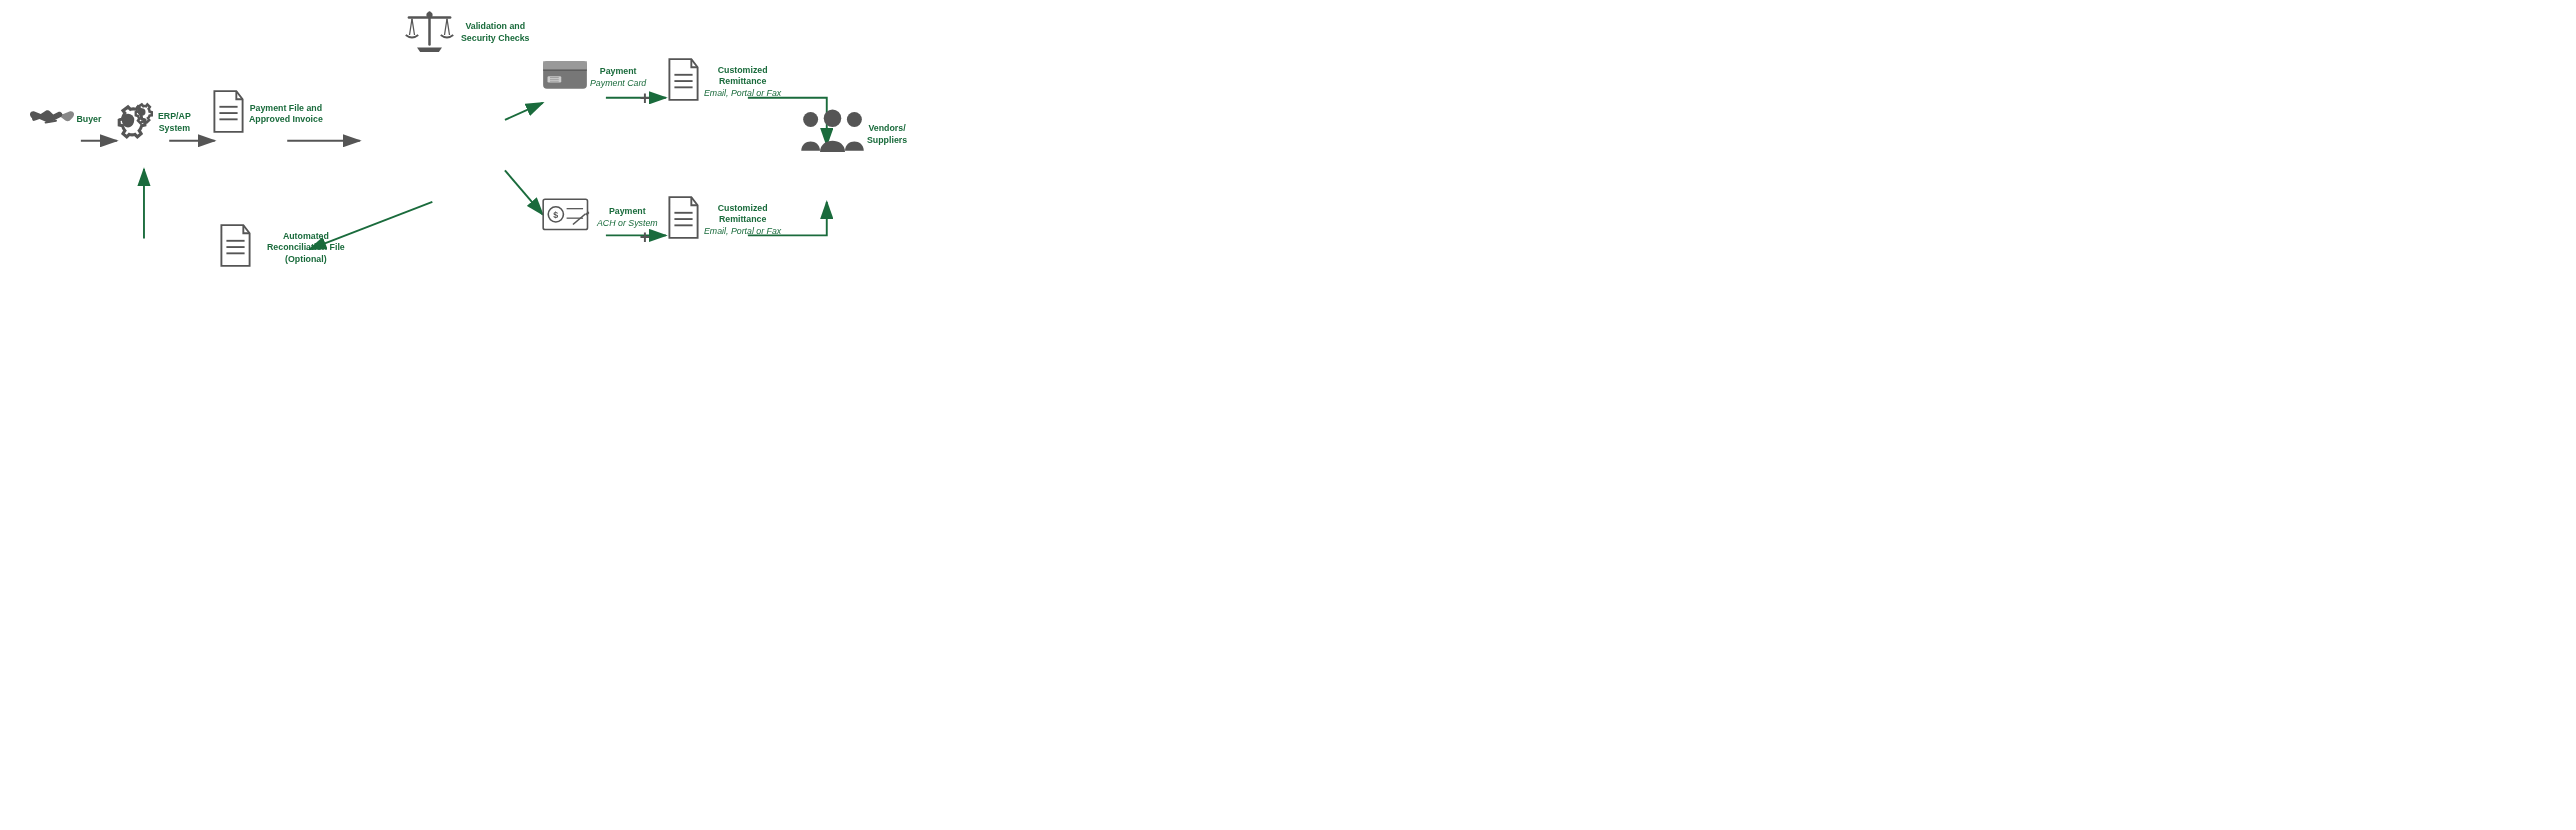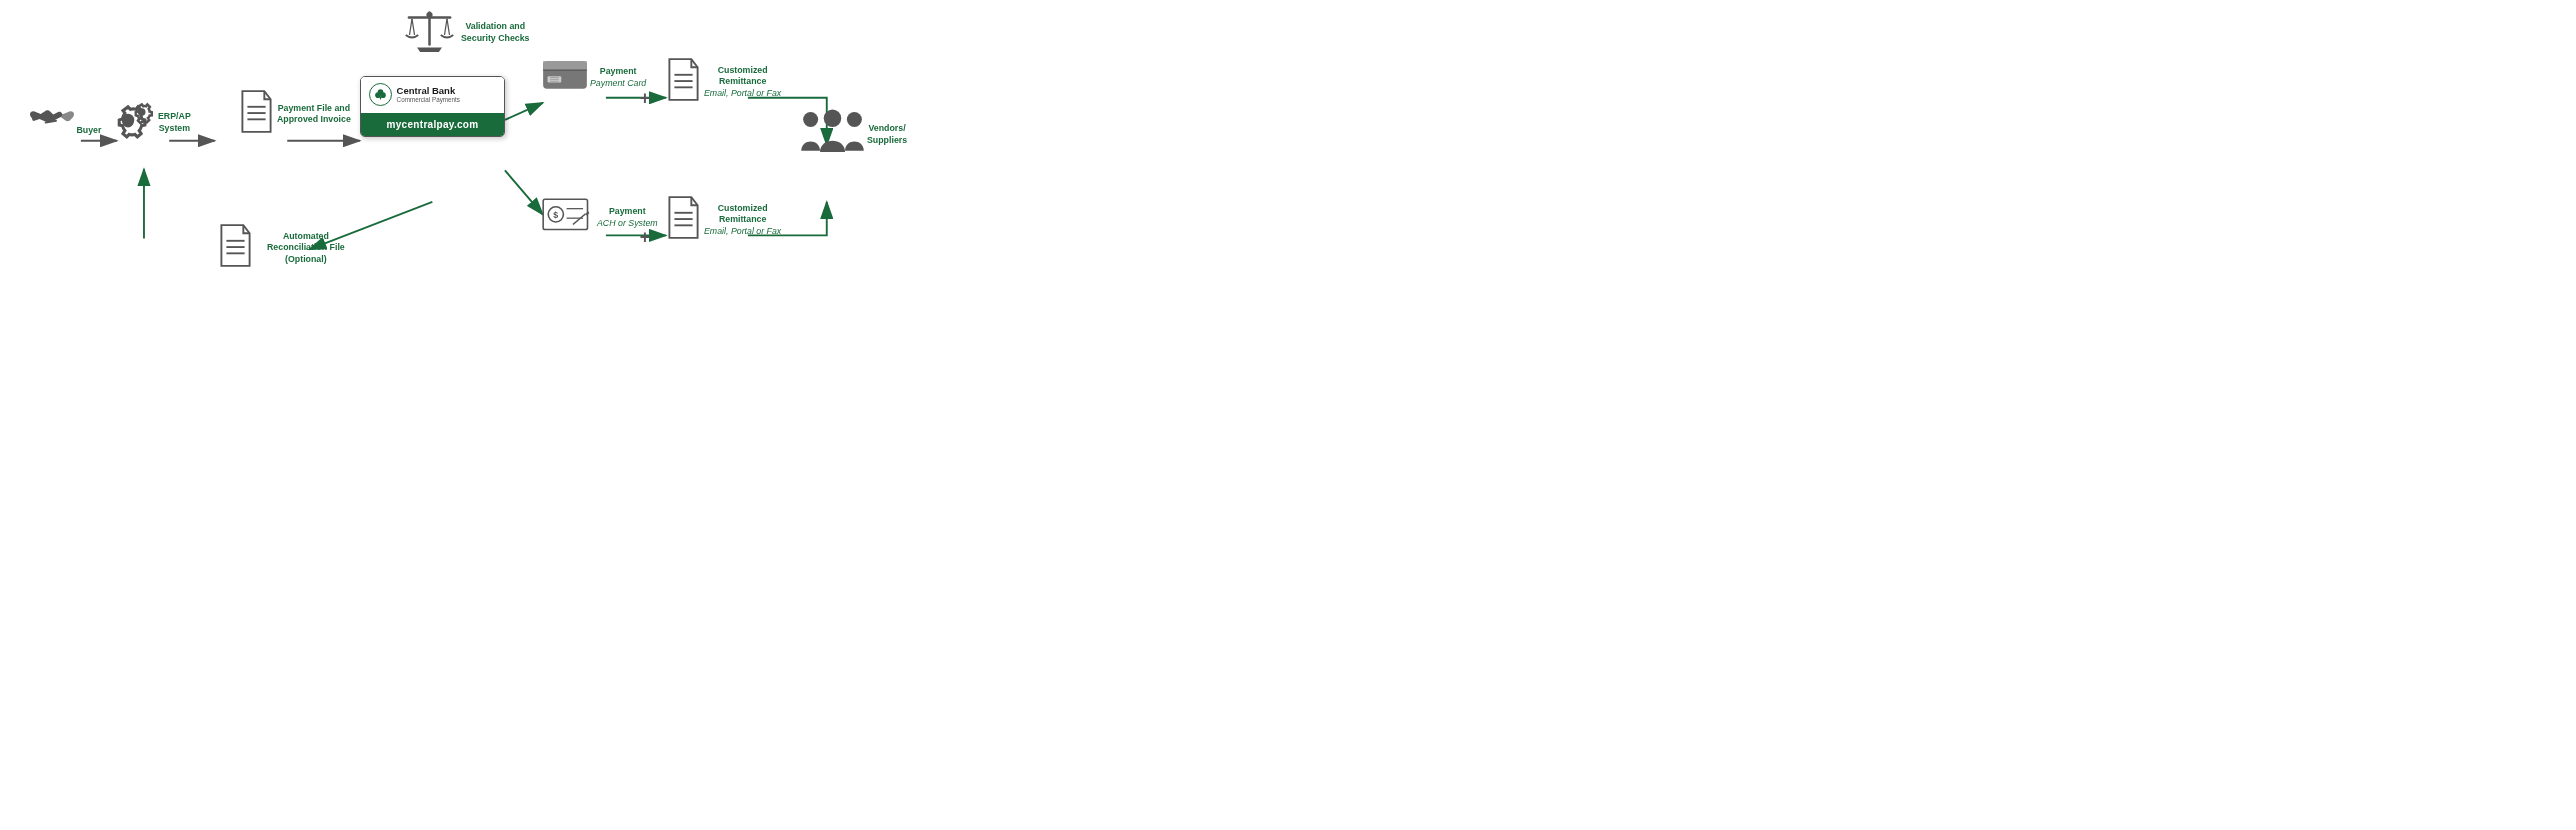--- a/index.html
+++ b/index.html
@@ -158,21 +158,21 @@
     <polyline points="1185,373 1310,373 1310,320" fill="none" stroke="#1a6b3c" stroke-width="3" marker-end="url(#arrowGreen)"></polyline>
 
     <line x1="228" y1="378" x2="228" y2="268" stroke="#1a6b3c" stroke-width="3" marker-end="url(#arrowGreen)"></line>
 
     <line x1="685" y1="320" x2="490" y2="395" stroke="#1a6b3c" stroke-width="3" marker-end="url(#arrowGreen)"></line>
 
     <text x="1022" y="165" font-size="28" font-weight="bold" fill="#555" text-anchor="middle">+</text>
     <text x="1022" y="385" font-size="28" font-weight="bold" fill="#555" text-anchor="middle">+</text>
   </svg>
 
-  <div class="node" style="left:26.5px; top:98px;align-items:flex-end;">
+  <div class="node" style="left:26.5px; top:98px;">
     <div class="node-icon">
       <svg width="50" height="38" viewBox="0 0 80 60">
 
         <g fill="#555">
 
           <path d="M8,32 C6,30 4,27 5,24 C6,21 9,20 12,21 L22,25 L30,20 C32,19 35,19 37,21 L42,26 L50,22 C52,21 55,22 56,24 C57,26 56,29 54,30 L38,38 C36,39 33,39 31,38 L20,33 L12,36 C10,37 8,35 8,32 Z"></path>
 
           <path d="M72,32 C74,30 76,27 75,24 C74,21 71,20 68,21 L58,25 L42,26 L54,30 L62,36 C64,37 66,37 68,36 L72,32 Z" opacity="0.7"></path>
 
           <rect x="28" y="36" width="20" height="3" rx="1.5" transform="rotate(-10,38,37)"></rect>
@@ -192,21 +192,21 @@
           <circle cx="32" cy="38" r="9"></circle>
 
           <circle cx="54" cy="22" r="6"></circle>
           <path d="M54,10 L56.5,13 C58,12.5 59.5,12.5 61,13 L63,10 L67,14 L65,17 C66,18.5 66.5,20 66.5,21.5 L70,22.5 L70,27.5 L66.5,28 C66,29.5 65.5,31 64,32 L66,35 L62,39 L59,37 C57.5,37.5 56,38 54.5,37.5 L52,40 L48,36 L50,33 C49,31.5 48.5,30 48,28.5 L44.5,27.5 L44.5,22.5 L48,21.5 C48.5,20 49,18.5 50,17 L48,14 Z" fill="none" stroke="#555" stroke-width="4"></path>
         </g>
       </svg>
     </div>
     <div class="node-label">ERP/AP<br>System</div>
   </div>
 
-  <div class="node" style="left:208px; top:88px;margin-left:28px;">
+  <div class="node" style="left:208px; top:88px;">
     <div class="node-icon">
       <svg width="41" height="47" viewBox="0 0 65 75">
         <g fill="#555">
           <path d="M10,5 L45,5 L55,18 L55,70 L10,70 Z" fill="none" stroke="#555" stroke-width="3"></path>
           <path d="M45,5 L45,18 L55,18" fill="none" stroke="#555" stroke-width="3"></path>
           <line x1="18" y1="30" x2="47" y2="30" stroke="#555" stroke-width="3"></line>
           <line x1="18" y1="40" x2="47" y2="40" stroke="#555" stroke-width="3"></line>
           <line x1="18" y1="50" x2="47" y2="50" stroke="#555" stroke-width="3"></line>
         </g>
       </svg>
@@ -235,42 +235,20 @@
 
           <path d="M68,48 Q78,56 88,48" fill="none" stroke="#555" stroke-width="3"></path>
 
           <circle cx="50" cy="16" r="5"></circle>
         </g>
       </svg>
     </div>
     <div class="node-label">Validation and<br>Security Checks</div>
   </div>
 
-  <div class="central-bank-card">
-    <div class="cb-header">
-      <div class="cb-logo-circle">
-        <svg width="15" height="15" viewBox="0 0 24 24">
-
-          <g fill="#1a6b3c">
-            <circle cx="12" cy="8" r="4.5"></circle>
-            <circle cx="8" cy="13" r="4.5"></circle>
-            <circle cx="16" cy="13" r="4.5"></circle>
-            <rect x="11" y="15" width="2" height="5" rx="1"></rect>
-          </g>
-        </svg>
-      </div>
-      <div class="cb-text-block">
-        <span class="cb-bank-name">Central Bank</span>
-        <span class="cb-sub">Commercial Payments</span>
-      </div>
-    </div>
-    <div class="cb-footer">
-      <span class="cb-url">mycentralpay.com</span>
-    </div>
-  </div>
 
   <div class="node" style="left:540px; top:56px;">
     <div class="node-icon">
       <svg width="50" height="38" viewBox="0 0 80 60">
         <g>
           <rect x="5" y="8" width="70" height="44" rx="6" fill="#777"></rect>
           <rect x="5" y="8" width="70" height="14" rx="0" fill="#999"></rect>
           <rect x="12" y="32" width="22" height="10" rx="2" fill="#ccc"></rect>
           <line x1="5" y1="22" x2="75" y2="22" stroke="#555" stroke-width="2"></line>
 

